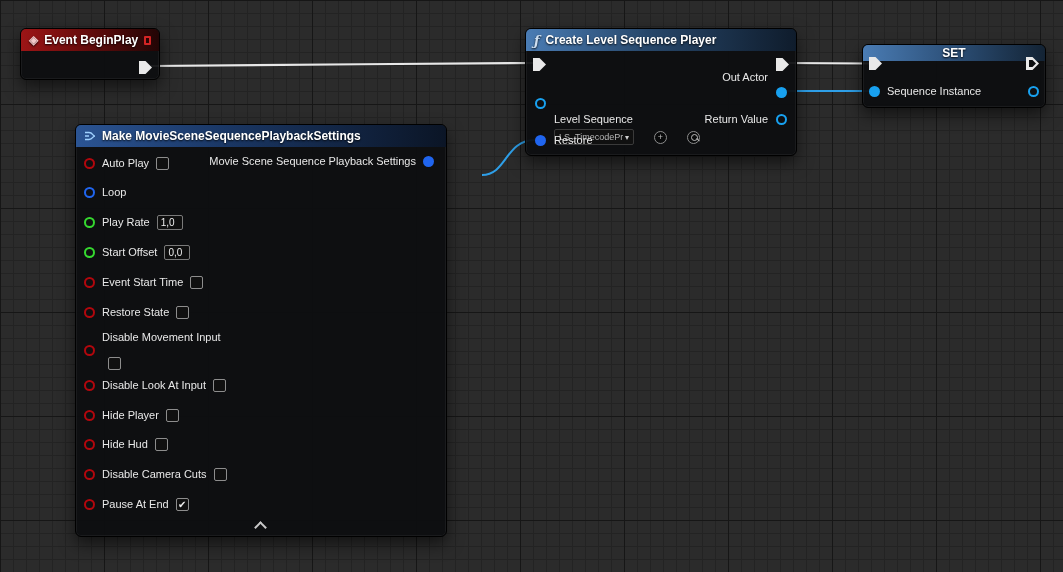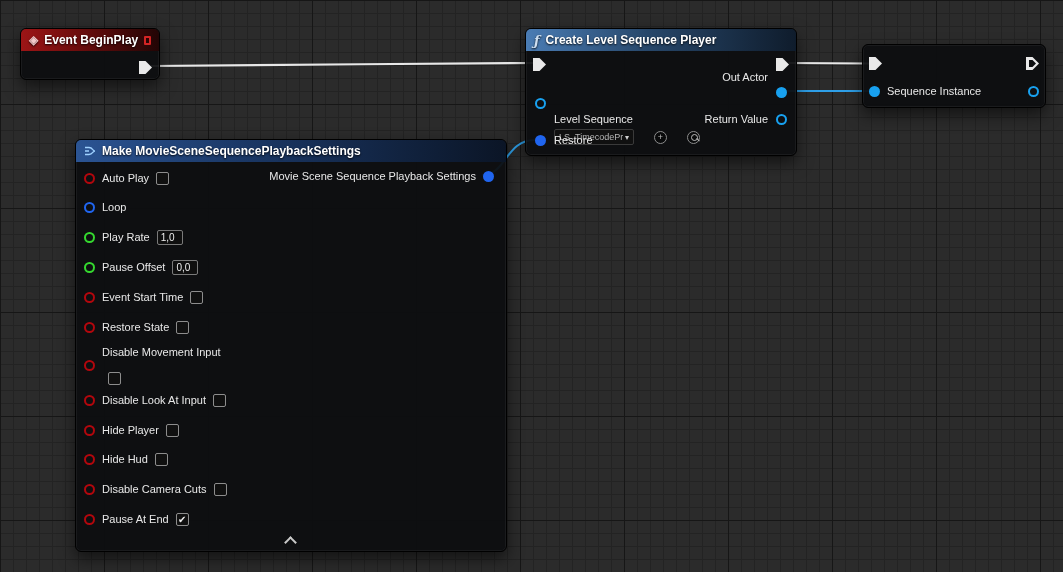--- a/index.html
+++ b/index.html
@@ -105,28 +105,31 @@
     <span class="lbl" style="left:28px;top:105px">Restore</span>
 
     <span class="lbl lbl-r" style="right:28px;top:42px">Out Actor</span>
     <span class="pin filled p-object" style="right:9px;top:58px"></span>
 
     <span class="lbl lbl-r" style="right:28px;top:84px">Return Value</span>
     <span class="pin hollow p-object" style="right:9px;top:85px"></span>
   </div>
 
   <div class="node" style="left:862px;top:44px;width:184px;height:64px">
+    <div class="hdr hdr-set">
+      <span>SET</span>
+    </div>
     <span class="exec" style="left:6px;top:12px"></span>
     <span class="exec hollow" style="right:6px;top:12px"></span>
     <span class="pin filled p-object" style="left:6px;top:41px"></span>
     <span class="lbl" style="left:24px;top:40px">Sequence Instance</span>
     <span class="pin hollow p-object" style="right:6px;top:41px"></span>
   </div>
 
-  <div class="node" style="left:75px;top:139px;width:432px;height:413px">
+  <div class="node" style="left:75px;top:124px;width:372px;height:413px">
     <div class="hdr hdr-make">
       <svg width="12" height="12" viewBox="0 0 12 12">
         <path d="M1 2.5h4M1 6h4M1 9.5h4" stroke="#9fd1ff" stroke-width="1.3" fill="none"></path>
         <path d="M5 2.5C9 2.5 8.5 6 11 6M5 9.5C9 9.5 8.5 6 11 6" stroke="#9fd1ff" stroke-width="1.3" fill="none"></path>
       </svg>
       <span>Make MovieSceneSequencePlaybackSettings</span>
     </div>
 
     <span class="lbl lbl-r" style="right:30px;top:30px">Movie Scene Sequence Playback Settings</span>
     <span class="pin filled p-struct" style="right:12px;top:31px"></span>
@@ -143,21 +146,21 @@
     </div>
 
     <div class="row" style="top:88px">
       <span class="pin hollow p-float"></span>
       <span class="rl">Play Rate</span>
       <input class="numfield" value="1,0" style="">
     </div>
 
     <div class="row" style="top:118px">
       <span class="pin hollow p-float"></span>
-      <span class="rl">Pause Offset</span>
+      <span class="rl">Start Offset</span>
       <input class="numfield" value="0,0" style="">
     </div>
 
     <div class="row" style="top:148px">
       <span class="pin hollow p-bool"></span>
       <span class="rl">Event Start Time</span>
       <span class="cb"></span>
     </div>
 
     <div class="row" style="top:178px">

